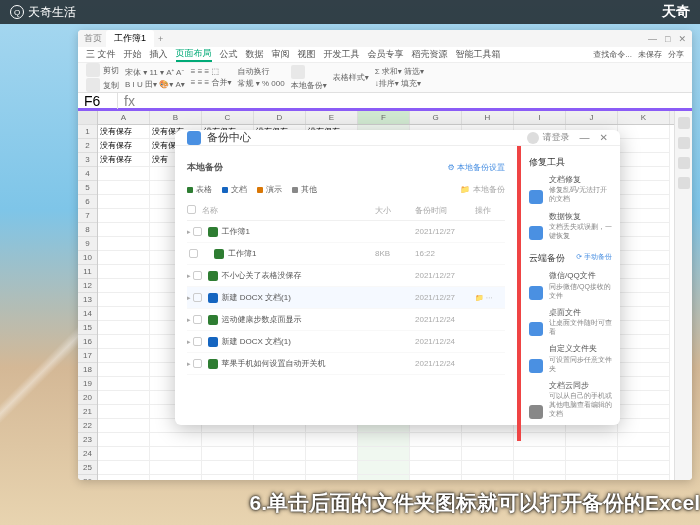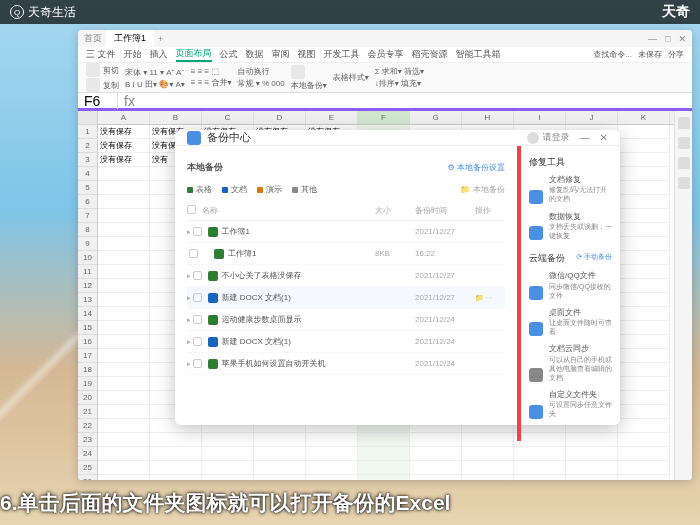--- a/index.html
+++ b/index.html
@@ -66,21 +66,21 @@
 .file-op{width:30px;color:#aaa;font-size:7px}
 .chk{width:9px;height:9px;border:1px solid #ccc;border-radius:2px;margin-right:2px}
 .expand{color:#aaa;margin-right:2px;font-size:7px}
 .dlg-side{width:103px;border-left:4px solid #ef4444;padding:10px 8px;font-size:8px;color:#666}
 .side-sec{margin-bottom:12px}
 .side-title{font-size:9px;color:#333;margin-bottom:6px}
 .side-item{display:flex;gap:6px;margin-bottom:8px;align-items:flex-end}
 .side-icon{width:14px;height:14px;border-radius:3px;flex-shrink:0}
 .side-text{font-size:7px;color:#888;line-height:1.3}
 .side-text b{color:#555;display:block;font-weight:normal;font-size:8px}
-.caption{position:absolute;bottom:8px;left:0;right:0;text-align:left;color:#fff;font-size:21px;font-weight:bold;text-shadow:0 0 4px rgba(0,0,0,.9),0 0 2px rgba(0,0,0,1)}
+.caption{position:absolute;bottom:8px;left:0;right:0;text-align:right;color:#fff;font-size:21px;font-weight:bold;text-shadow:0 0 4px rgba(0,0,0,.9),0 0 2px rgba(0,0,0,1)}
 .beach-line{position:absolute;bottom:80px;left:0;width:78px;height:120px;background:linear-gradient(135deg,transparent 40%,rgba(255,255,255,.4) 45%,transparent 50%)}
 </style>
 </head>
 <body>
 
 <div class="beach-line"></div>
 
 <div class="topbar">
   <div class="logo">
     <span class="logo-icon">Q</span>
@@ -670,25 +670,25 @@
           <div class="side-title">云端备份<span style="float:right;color:#4a90e2;font-size:7px">⟳ 手动备份</span></div>
           <div class="side-item">
             <div class="side-icon" style="background:#4a90e2"></div>
             <div class="side-text"><b>微信/QQ文件</b>同步微信/QQ接收的文件</div>
           </div>
           <div class="side-item">
             <div class="side-icon" style="background:#4a90e2"></div>
             <div class="side-text"><b>桌面文件</b>让桌面文件随时可查看</div>
           </div>
           <div class="side-item">
+            <div class="side-icon" style="background:#4a90e2"></div>
+            <div class="side-text"><b>自定义文件夹</b>可设置同步任意文件夹</div>
+          </div>
+          <div class="side-item">
             <div class="side-icon" style="background:#888"></div>
             <div class="side-text"><b>文档云同步</b>可以从自己的手机或其他电脑查看编辑的文档</div>
-          </div>
-          <div class="side-item">
-            <div class="side-icon" style="background:#4a90e2"></div>
-            <div class="side-text"><b>自定义文件夹</b>可设置同步任意文件夹</div>
           </div>
         </div>
       </div>
   </div>
 </div>
 
 <div class="caption">6.单击后面的文件夹图标就可以打开备份的Excel</div>
 
 </body></html>

